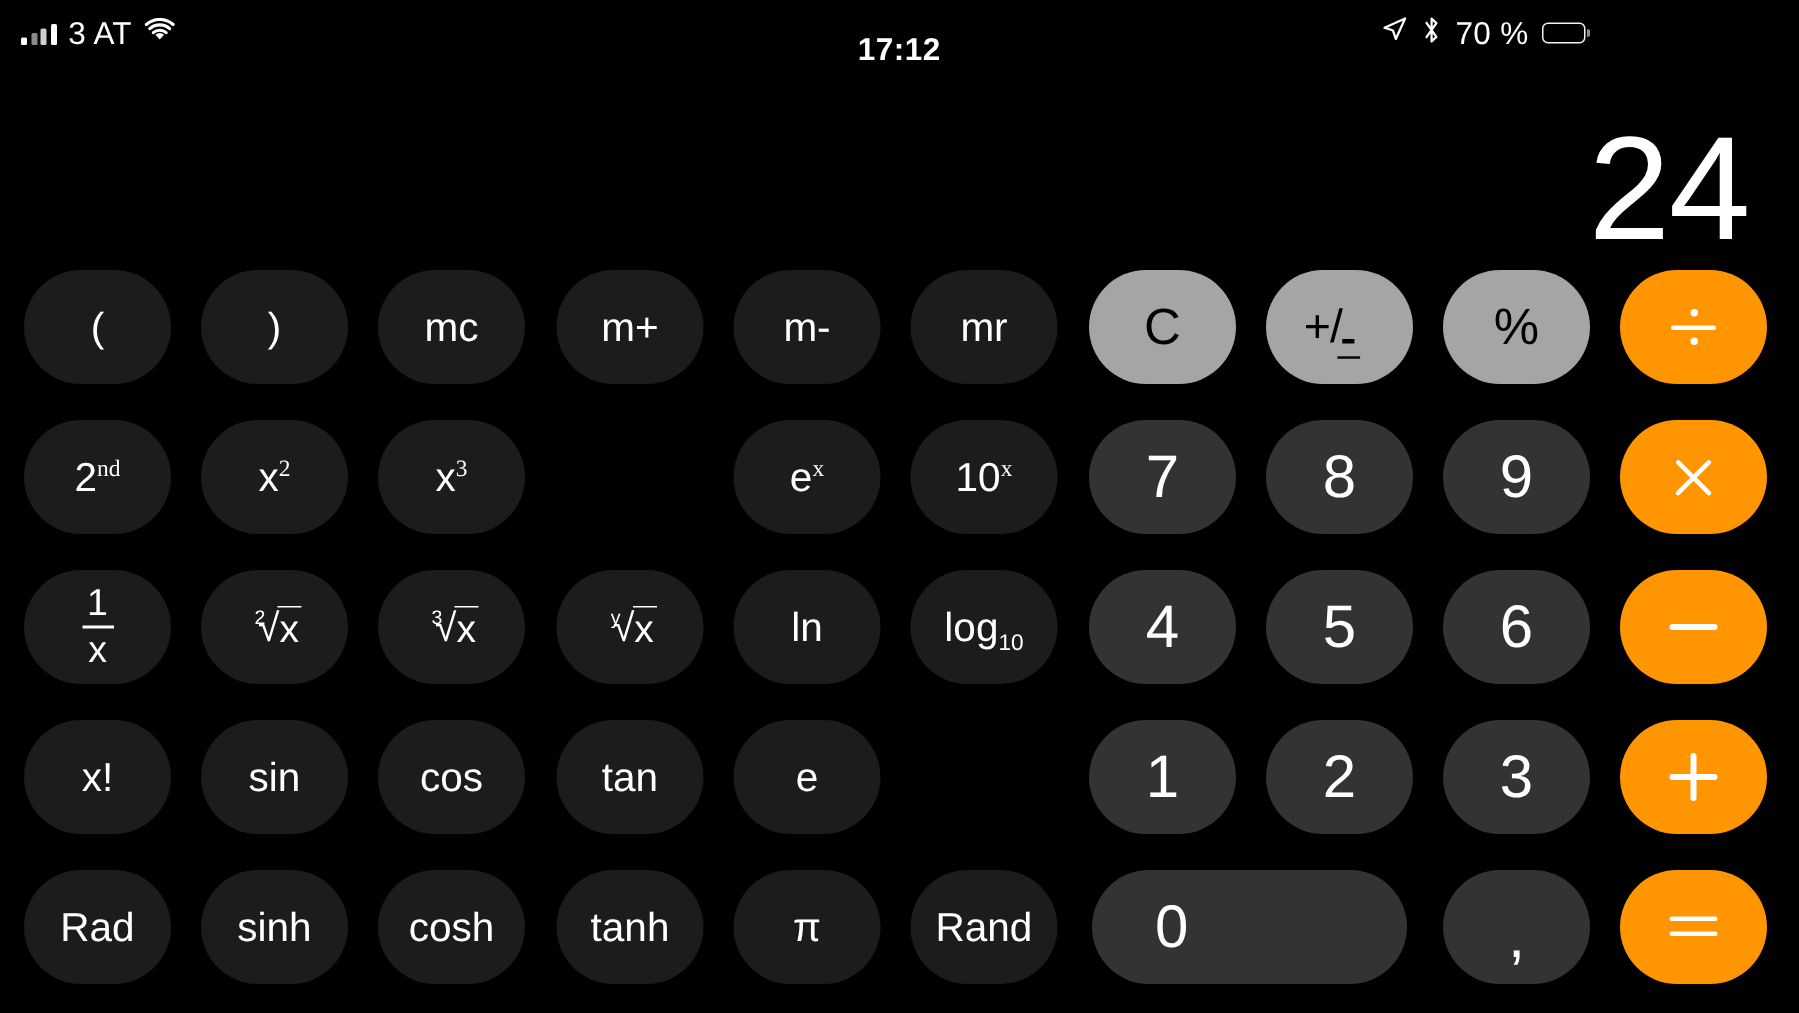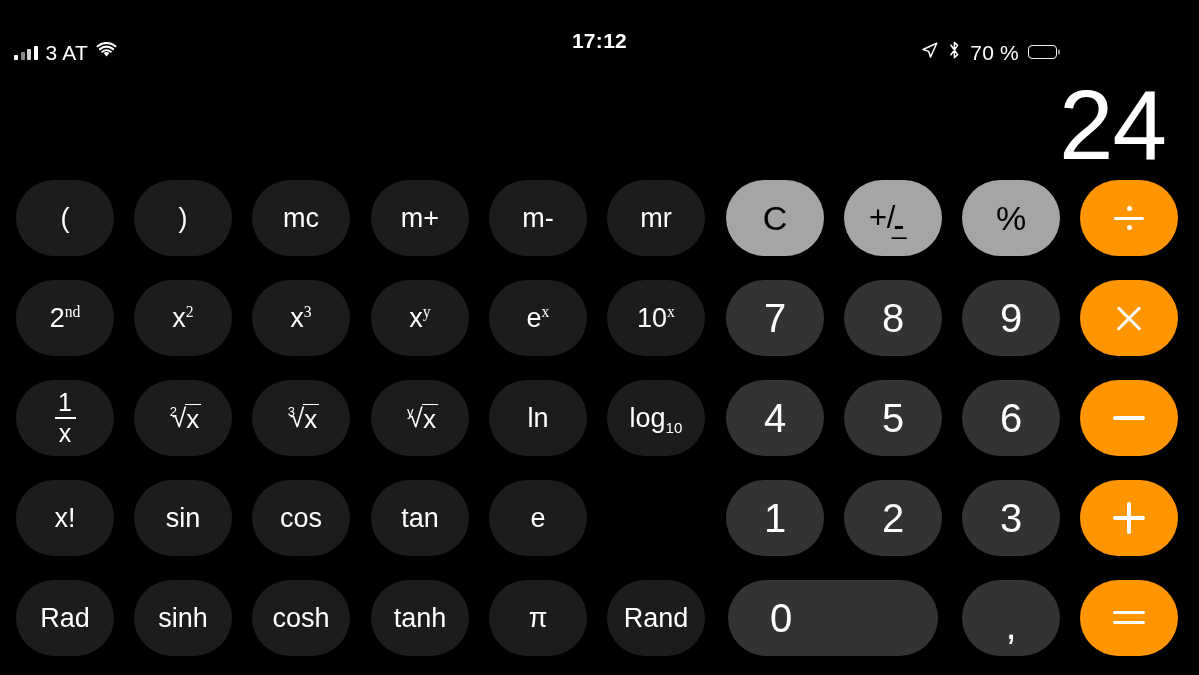--- a/index.html
+++ b/index.html
@@ -22,36 +22,35 @@
     background: #000000;
   }
 
   
   .statusbar {
     position: absolute;
     left: 0; top: 0;
     width: 1069px;
     height: 44px;
     color: #ffffff;
-    margin-top: 30px;
   }
   .sb-left {
     position: absolute;
     left: 14px; top: 0;
     height: 44px;
     display: flex;
     align-items: center;
     gap: 8px;
   }
   .sb-center {
     position: absolute;
     left: 0; top: 0;
     width: 1199px; height: 44px;
     display: flex;
-    align-items: flex-start;
+    align-items: flex-end;
     justify-content: center;
   }
   .sb-right {
     position: absolute;
     right: 12px; top: 0;
     height: 44px;
     display: flex;
     align-items: center;
     gap: 9px;
   }
@@ -412,23 +411,20 @@
     <div class="krow r2">
       <button class="key fn c0">
         <span><span>2</span><sup>nd</sup></span>
       </button>
       <button class="key fn c1">
         <span><span>x</span><sup>2</sup></span>
       </button>
       <button class="key fn c2">
         <span><span>x</span><sup>3</sup></span>
       </button>
-      <button class="key fn c3">
-        <span><span>x</span><sup>y</sup></span>
-      </button>
       <button class="key fn c4">
         <span><span>e</span><sup>x</sup></span>
       </button>
       <button class="key fn c5">
         <span><span>10</span><sup>x</sup></span>
       </button>
       <button class="key num c6">
           <span>7</span>
         </button>
       <button class="key num c7">

